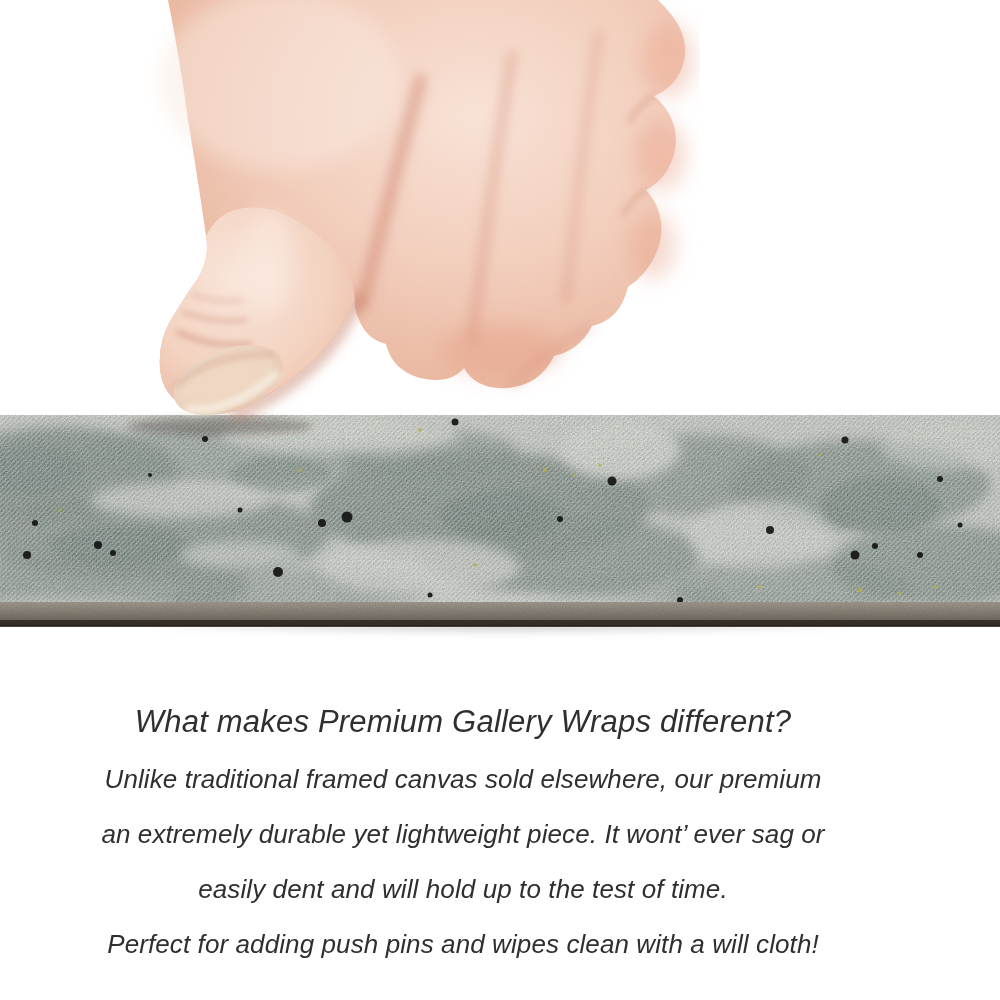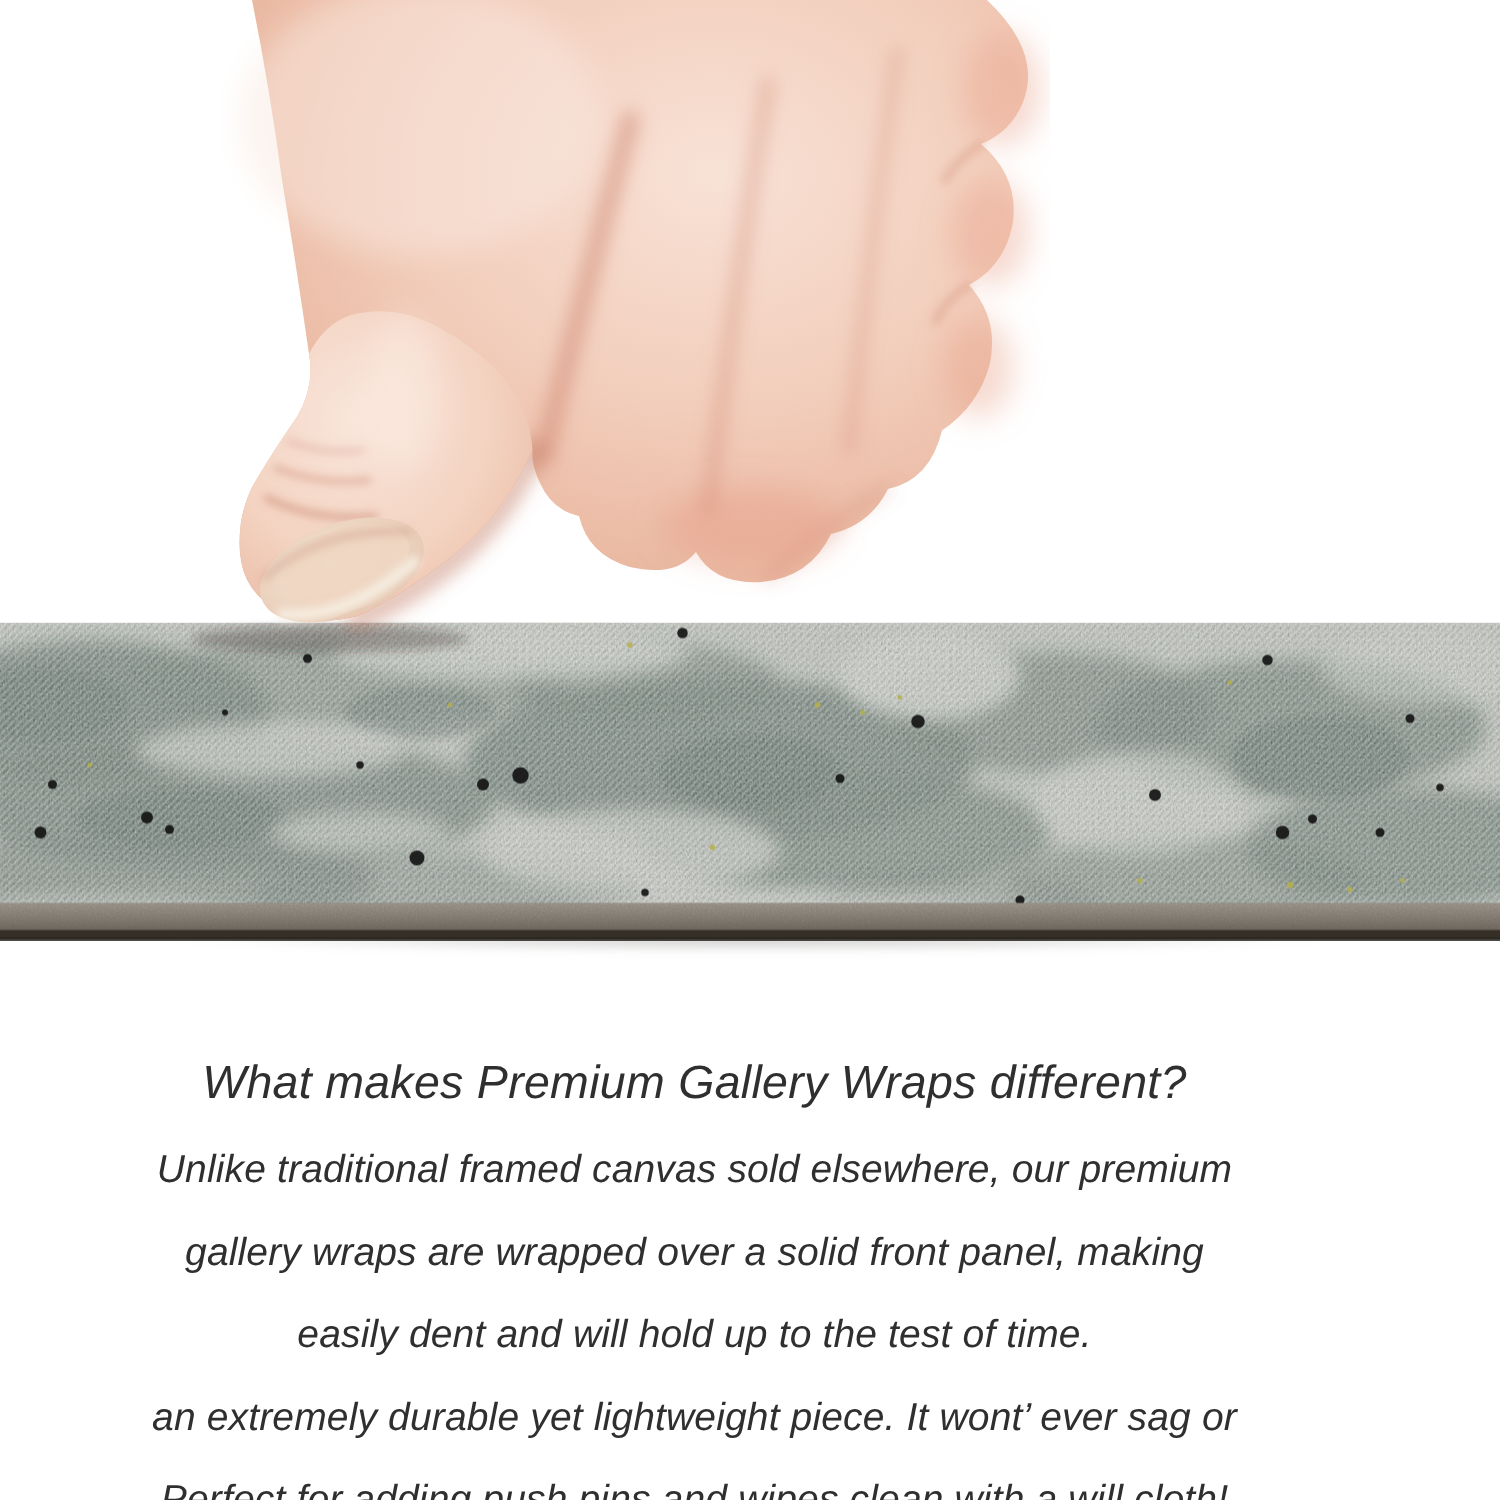--- a/index.html
+++ b/index.html
@@ -266,19 +266,18 @@
         <ellipse cx="112" cy="377" rx="44" ry="23" fill="#eed6c2" opacity="0.9"></ellipse>
         <path d="M 58,393 Q 100,414 158,390" fill="none" stroke="rgba(248,241,230,0.95)" stroke-width="7" filter="url(#hb3)"></path>
         <path d="M 56,368 Q 104,348 160,372" fill="none" stroke="rgba(170,100,78,0.30)" stroke-width="4" filter="url(#hb3)"></path>
       </g>
     </svg>
   </div>
 
   <div class="caption">
     <div class="caption-title">What makes Premium Gallery Wraps different?</div>
     <div class="caption-line">Unlike traditional framed canvas sold elsewhere, our premium</div>
-    <div class="caption-line">gallery wraps are wrapped over a solid front panel, making</div>
+    <div class="caption-line">an extremely durable yet lightweight piece. It wont’ ever sag or</div>
     <div class="caption-line">easily dent and will hold up to the test of time.</div>
-    <div class="caption-line">an extremely durable yet lightweight piece. It wont’ ever sag or</div>
     <div class="caption-line">Perfect for adding push pins and wipes clean with a will cloth!</div>
   </div>
 
 </div>
 
 </body></html>

